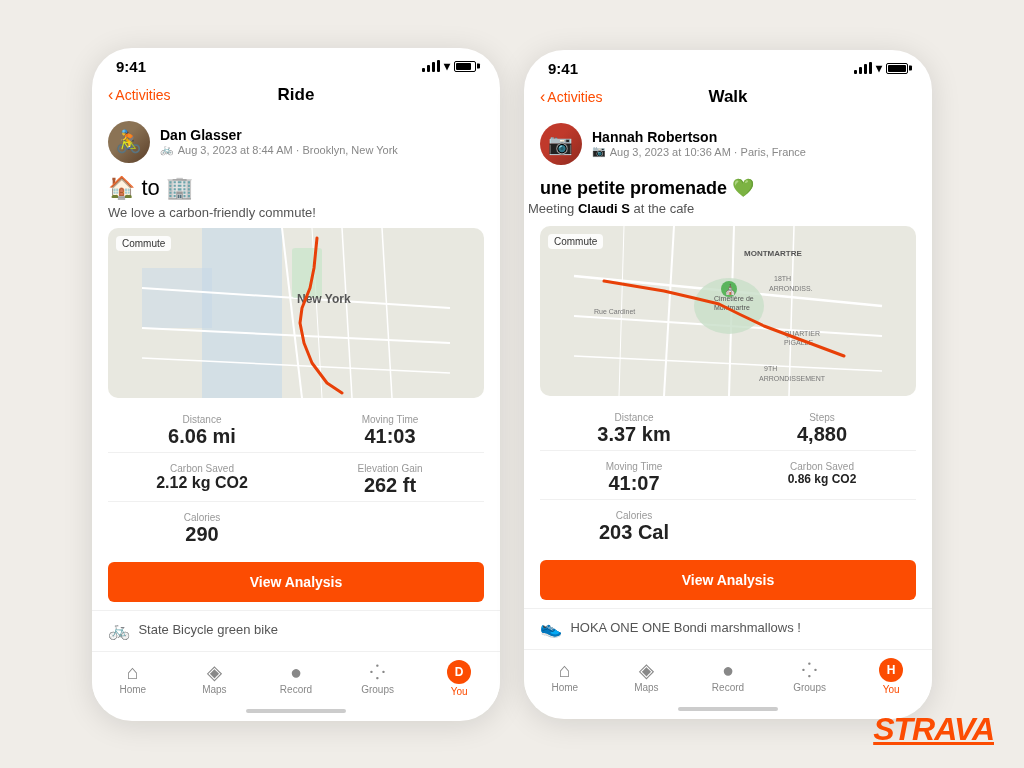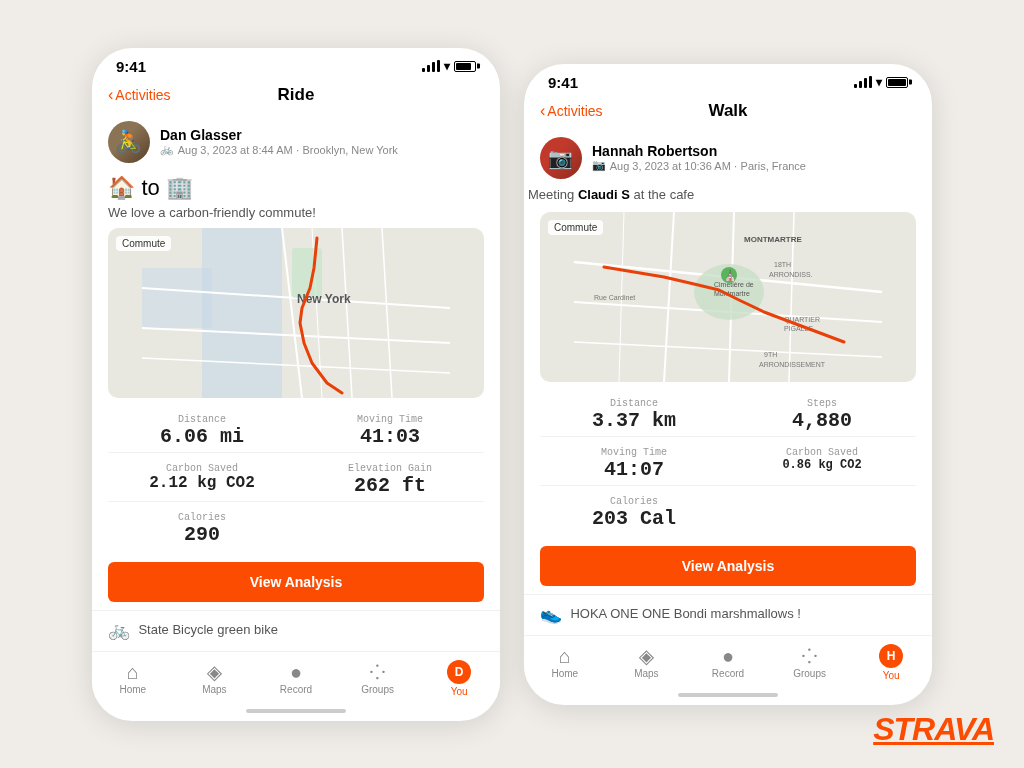--- a/index.html
+++ b/index.html
@@ -133,21 +133,20 @@
       padding: 2px 6px;
       font-size: 10px;
       color: #333;
     }
     
     .stats-grid {
       display: grid;
       grid-template-columns: 1fr 1fr;
       padding: 8px 16px 4px;
       gap: 6px 0;
-      font-family: Liberation Mono, monospace;
     }
     .stat-item { display: flex; flex-direction: column; align-items: center; padding: 4px 0; }
     .stat-label { font-size: 10px; color: #999; text-transform: none; }
     .stat-value { font-size: 20px; font-weight: 700; color: #222; }
     
     .stats-row { display: grid; grid-template-columns: 1fr 1fr; border-bottom: 1px solid #f0f0f0; }
     .stats-row:last-child { border-bottom: none; }
     
     .view-analysis-btn {
       margin: 8px 16px;
@@ -394,20 +393,21 @@
       </div>
       <div class="user-details">
         <span class="user-name">Hannah Robertson</span>
         <span class="user-meta">
           <span>📷</span>
           <span>Aug 3, 2023 at 10:36 AM · Paris, France</span>
         </span>
       </div>
     </div>
 
+    <div class="activity-title">une petite promenade 💚</div>
     <div class="activity-subtitle">
       <span>Meeting </span><b>Claudi S</b><span> at the cafe</span>
     </div>
 
     <div class="map-container map-paris">
       <svg viewBox="0 0 308 170" xmlns="http://www.w3.org/2000/svg">
         <rect width="308" height="170" fill="#e8e8e0"></rect>
 
         <line x1="0" y1="50" x2="308" y2="80" stroke="#fff" stroke-width="2.5"></line>
         <line x1="0" y1="90" x2="308" y2="110" stroke="#fff" stroke-width="2"></line>

